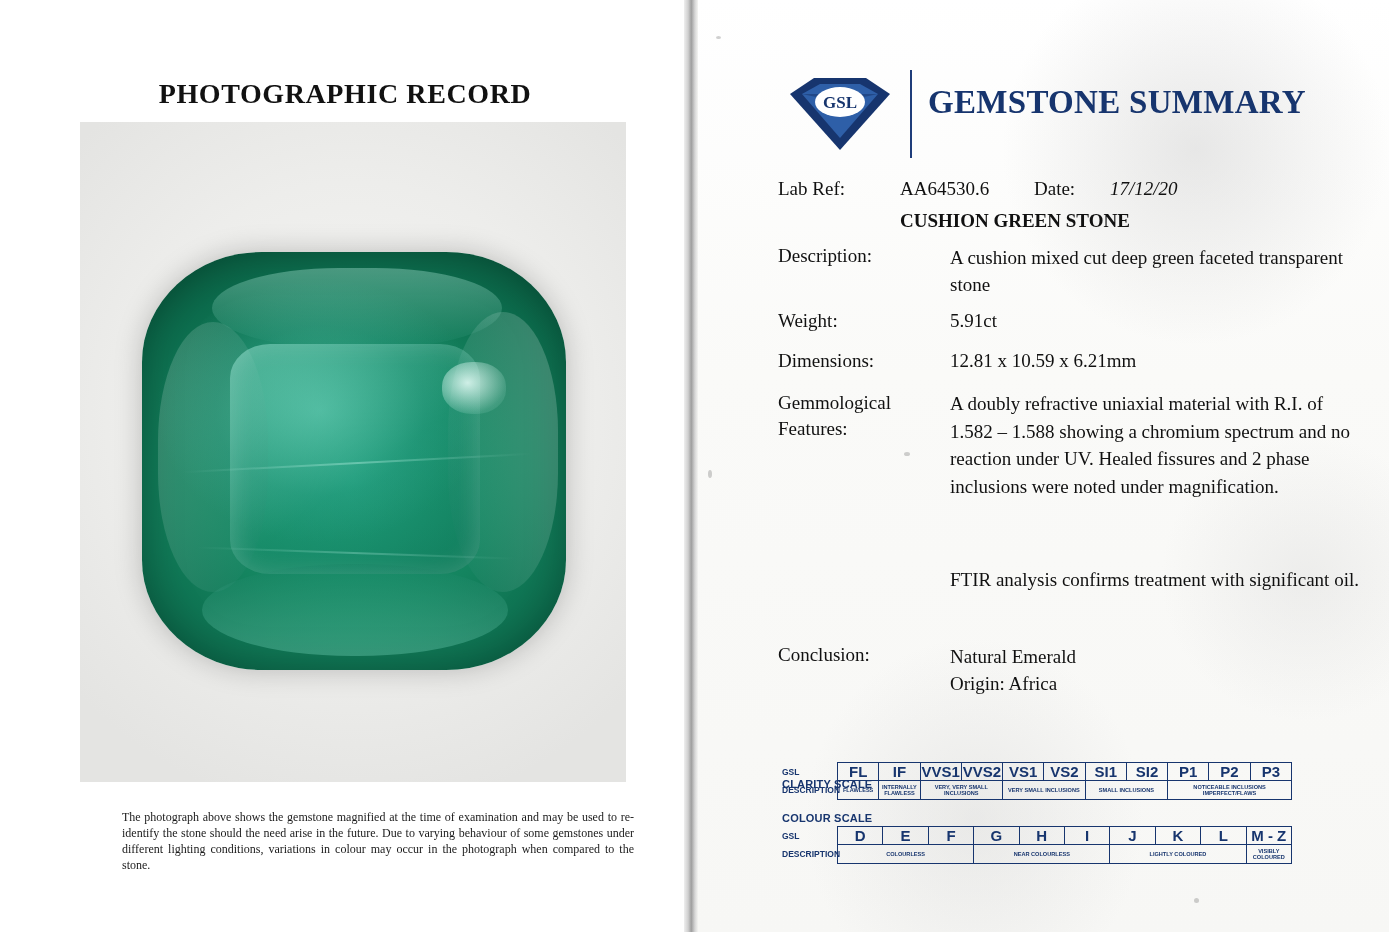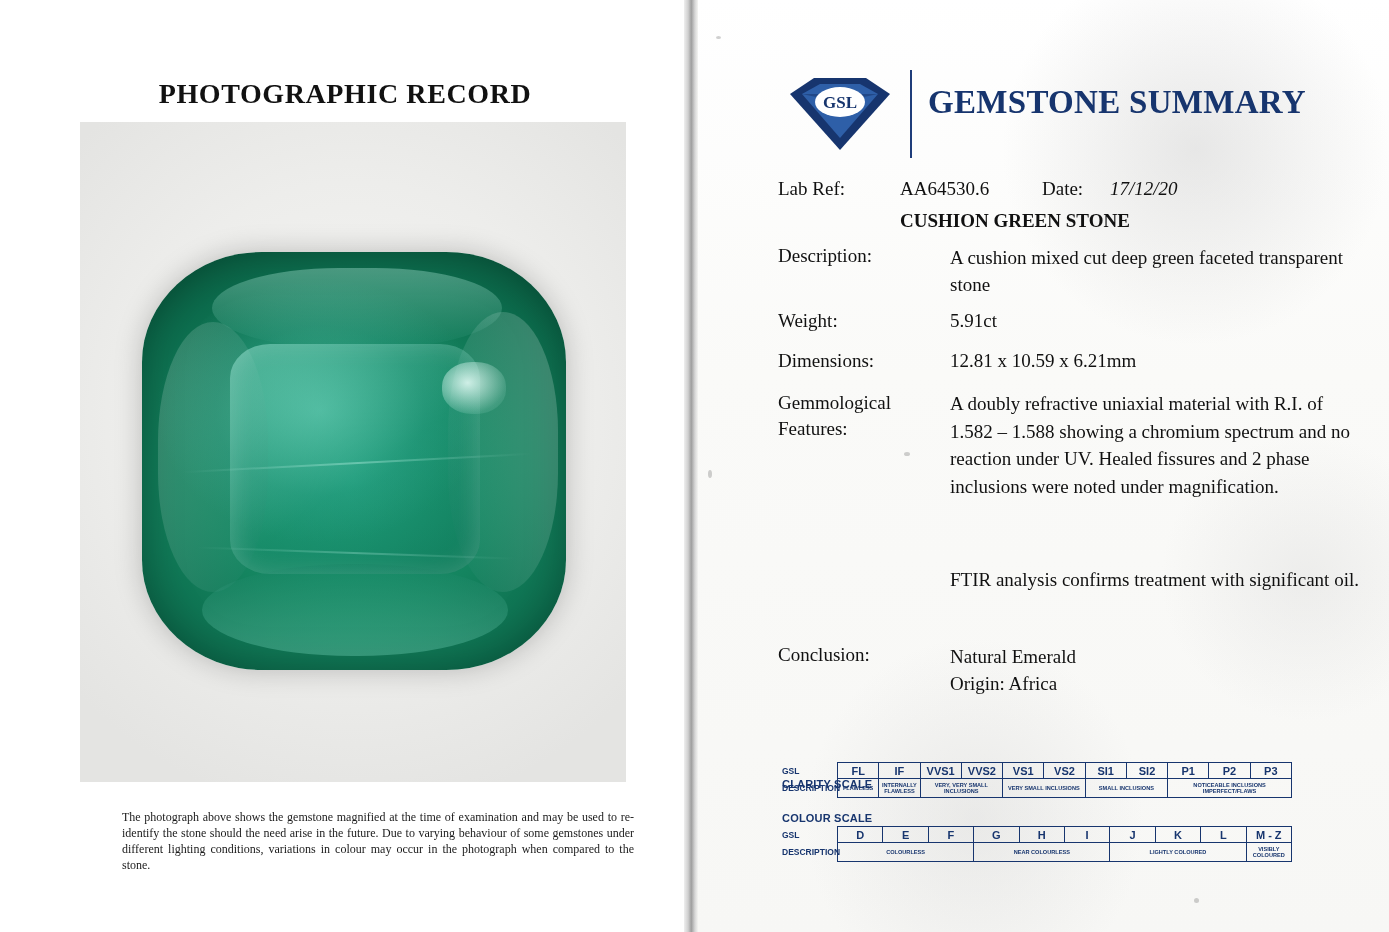--- a/index.html
+++ b/index.html
@@ -195,21 +195,21 @@
     color: #111;
   }
   .fld-value {
     position: absolute;
     font-family: "Liberation Serif", serif;
     font-size: 19px;
     color: #111;
   }
   #labref-label { left: 80px; top: 178px; }
   #labref-value { left: 202px; top: 178px; }
-  #date-label   { left: 344px; top: 178px; }
+  #date-label   { left: 336px; top: 178px; }
   #date-value   { left: 412px; top: 178px; font-style: italic; }
   #stone-type   { left: 202px; top: 210px; font-weight: bold; }
 
   #desc-label   { left: 80px;  top: 245px; }
   #desc-value   { left: 252px; top: 245px; width: 400px; line-height: 1.42; }
 
   #weight-label { left: 80px;  top: 310px; }
   #weight-value { left: 252px; top: 310px; }
 
   #dim-label    { left: 80px;  top: 350px; }
@@ -250,21 +250,21 @@
     font-size: 8.5px;
     font-weight: bold;
     border-left: none;
     border-top: none;
     border-bottom: none;
     padding-right: 3px;
     text-align: left;
     white-space: nowrap;
   }
   .scale-table .grade {
-    font-size: 11px;
+    font-size: 15px;
     font-weight: bold;
     height: 15px;
   }
   .scale-table .descr {
     font-size: 5.6px;
     font-weight: bold;
     height: 16px;
     line-height: 1.12;
     padding: 1px 1px;
   }

